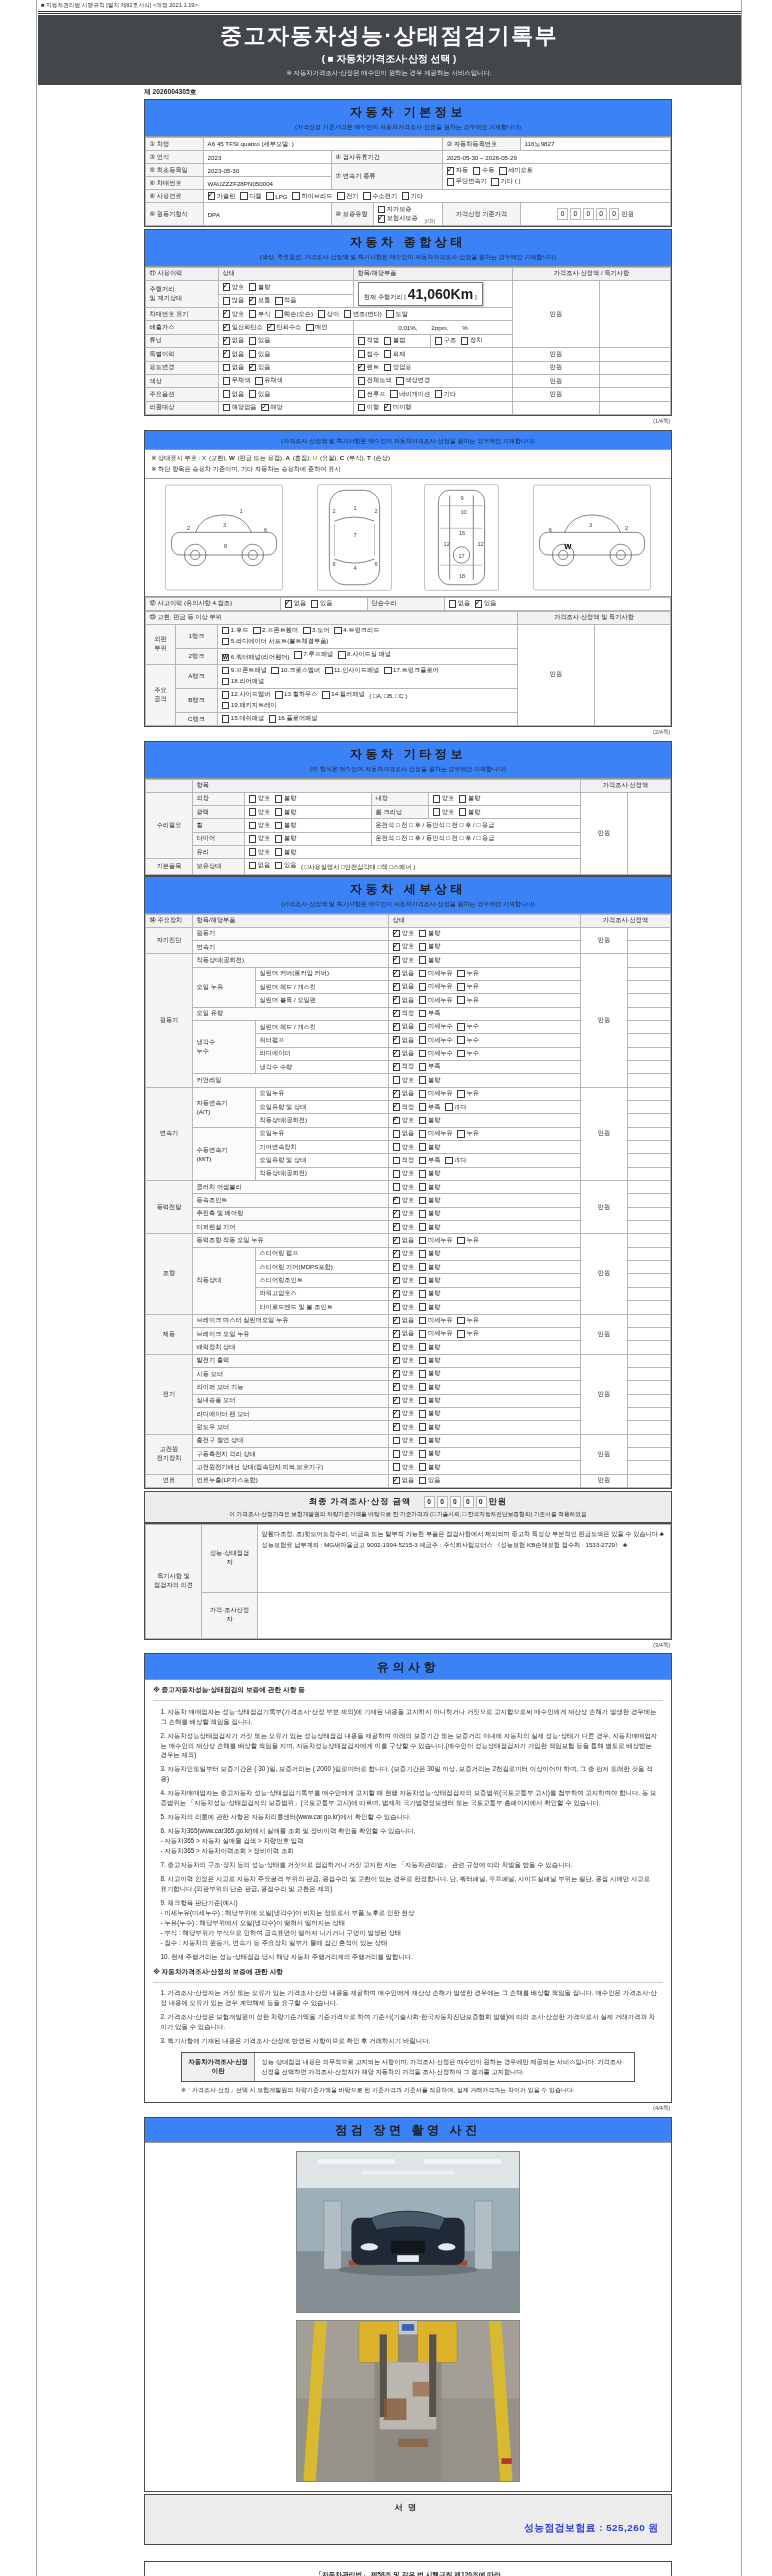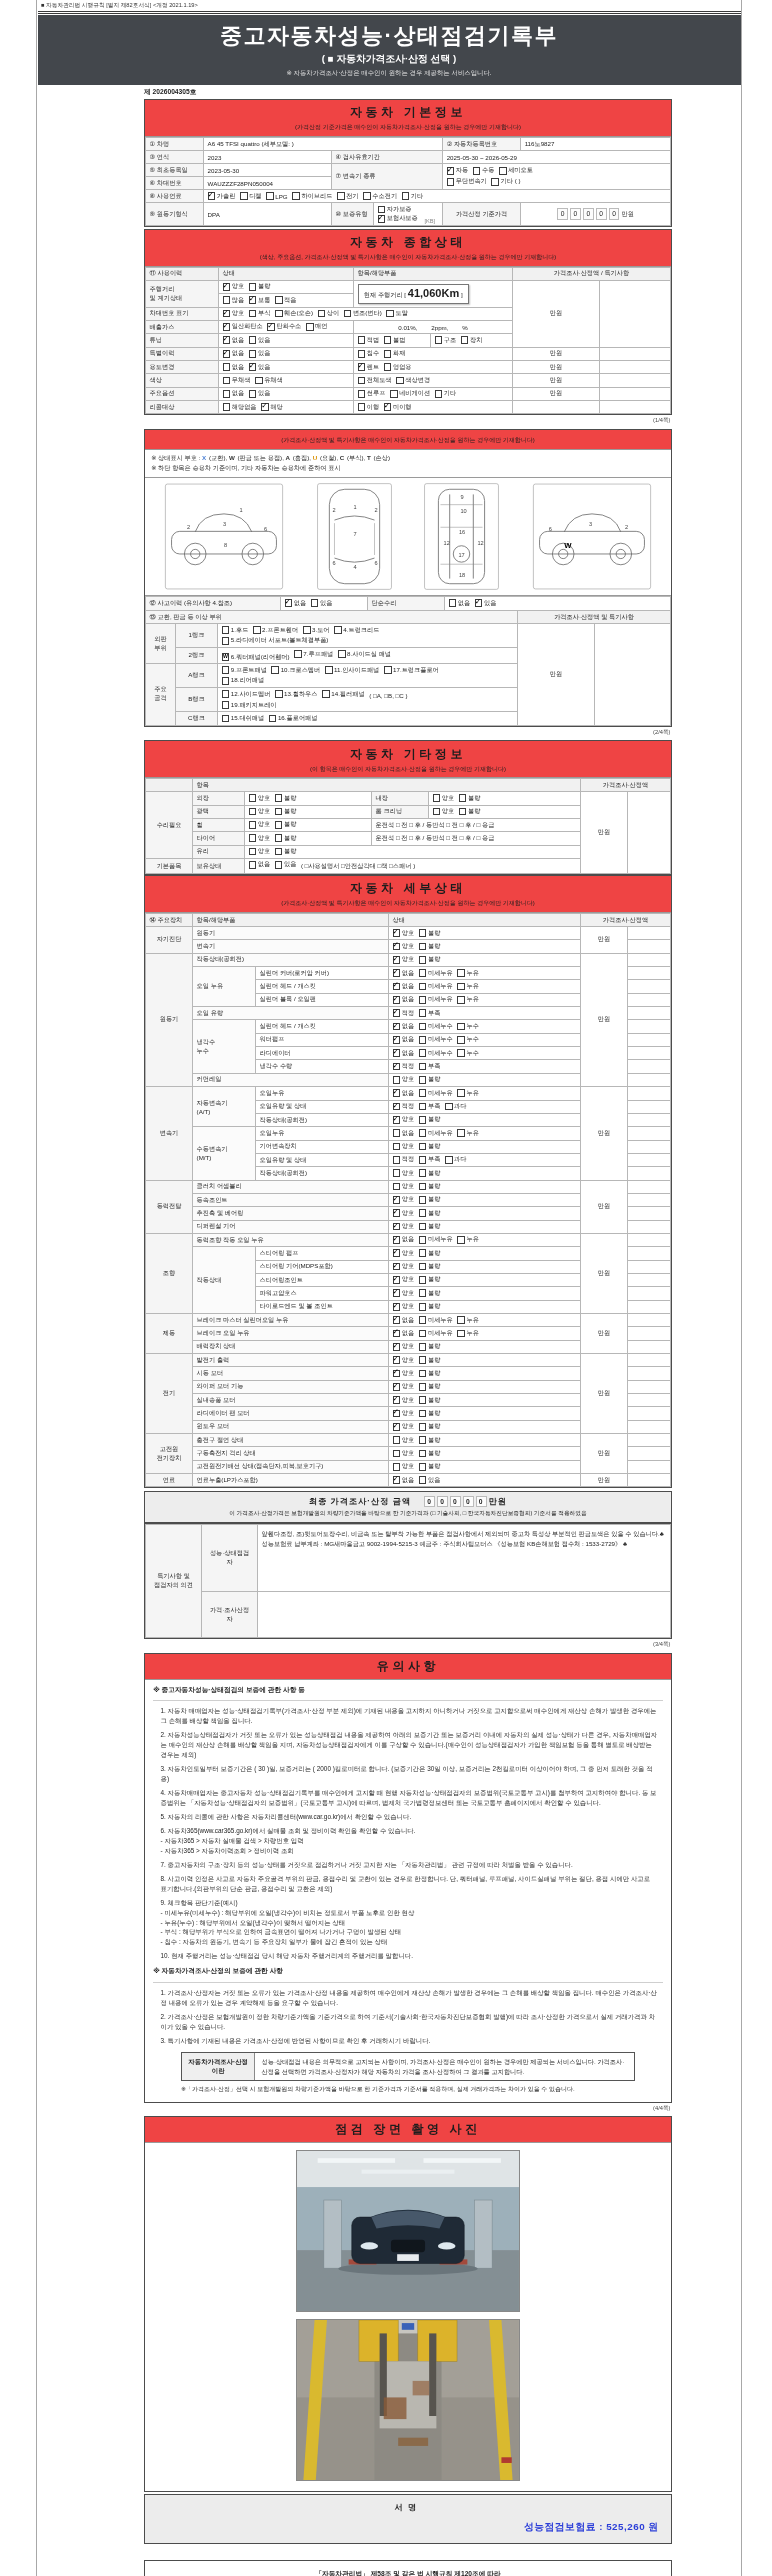--- a/index.html
+++ b/index.html
@@ -9,40 +9,40 @@
     border-left:0.5px solid #a8a8a8;border-right:0.5px solid #a8a8a8;background:#fff;}
   .topnote{font-size:5.7px;color:#333;padding:1.5px 4.1px 1px;}
   .toprule{margin:0 0.5px;border-top:1.5px solid #3a3a3a;border-bottom:0.5px solid #3a3a3a;height:1px;}
   .titleband{background:#43474c;color:#fff;text-align:center;margin:1px 0.5px 0;padding:6.2px 0 6.7px;}
   .title{font-size:22px;font-weight:bold;letter-spacing:1.5px;}
   .subtitle{font-size:9.8px;font-weight:bold;margin-top:2.6px;}
   .titlenote{font-size:6.4px;color:#e6e6e6;margin-top:2.6px;}
   .docno{font-size:6.7px;font-weight:bold;margin:3.6px 0 2.1px 107px;}
   .content{width:528px;margin-left:107px;}
   .panel{border:1px solid #4c4c4c;margin-bottom:2.1px;background:#fff;}
-  .pband{background:#ef4444;text-align:center;padding:4.1px 0 3.6px;border-bottom:0.5px solid #9a9a9a;}
+  .pband{background:#3b82f6;text-align:center;padding:4.1px 0 3.6px;border-bottom:0.5px solid #9a9a9a;}
   .ptitle{font-size:12px;font-weight:bold;letter-spacing:3.6px;}
   .pnote{font-size:6px;margin-top:2.1px;}
   table{width:100%;border-collapse:collapse;table-layout:fixed;}
   td{border:0.5px solid #b7b7b7;padding:1.5px 3.6px;font-size:6.2px;vertical-align:middle;
      word-break:keep-all;overflow:hidden;}
   .lab{background:#f5f5f5;}
   .th{background:#f1f1f1;}
   .cen{text-align:center;}
   .won{text-align:center;color:#222;}
   .rm{background:#fff;}
   .cb{display:inline-flex;align-items:center;margin-right:4.6px;white-space:nowrap;}
   .bx{flex:0 0 auto;width:5.7px;height:5.7px;border:1px solid #3c3c3c;background:#fff;
       margin-right:1.5px;position:relative;font-size:0;}
   .bx.ck::after{content:"✓";position:absolute;left:-1px;top:-3.1px;font-size:7.7px;font-weight:700;color:#000;}
   .bx.sp{font-size:5.2px;font-weight:700;line-height:5.7px;text-align:center;color:#000;}
   .cbt{font-size:6.2px;}
   .odo{display:inline-block;border:0.5px solid #777;background:#fff;padding:2.6px 5.2px;font-size:6.2px;
       box-shadow:1px 1px 1.5px rgba(0,0,0,.25);white-space:nowrap;}
-  .odo b{font-size:11px;}
+  .odo b{font-size:14px;}
   .tag{color:#888;font-size:5.7px;margin-left:2.1px;}
   .dg{display:inline-block;width:8.8px;height:9.8px;line-height:9.8px;text-align:center;border:0.5px solid #bbb;
       background:#fcfcfc;margin-right:2.1px;font-size:6.7px;}
   .legendbox{border-bottom:0.5px solid #9a9a9a;padding:3.1px 6.2px;font-size:6.2px;line-height:1.7;}
   .lg{font-weight:700;margin-right:1px;}
   .diag{display:flex;justify-content:space-around;align-items:center;padding:4.1px 3.1px;border-bottom:0.5px solid #9a9a9a;}
   .diag svg{flex:0 0 auto;}
   .dl{font-size:11px;fill:#444;}
   .dlb{font-size:15px;font-weight:bold;fill:#000;}
   .outline{fill:none;stroke:#6a6a6a;stroke-width:1.6;}

